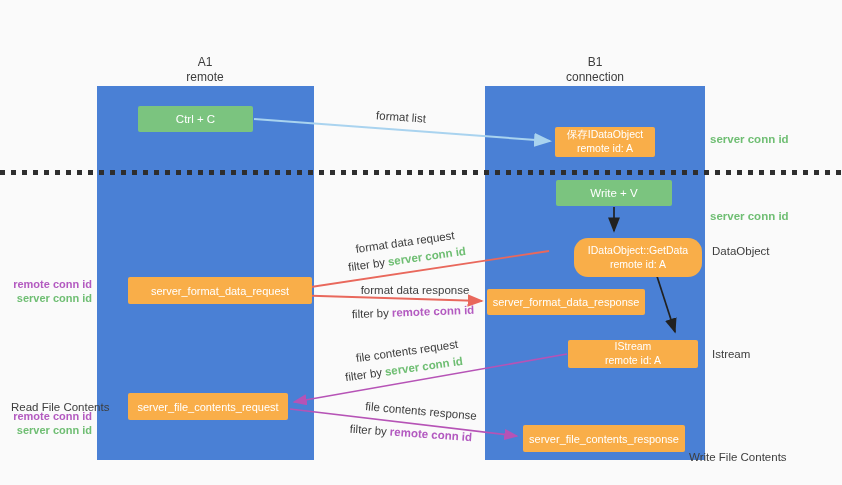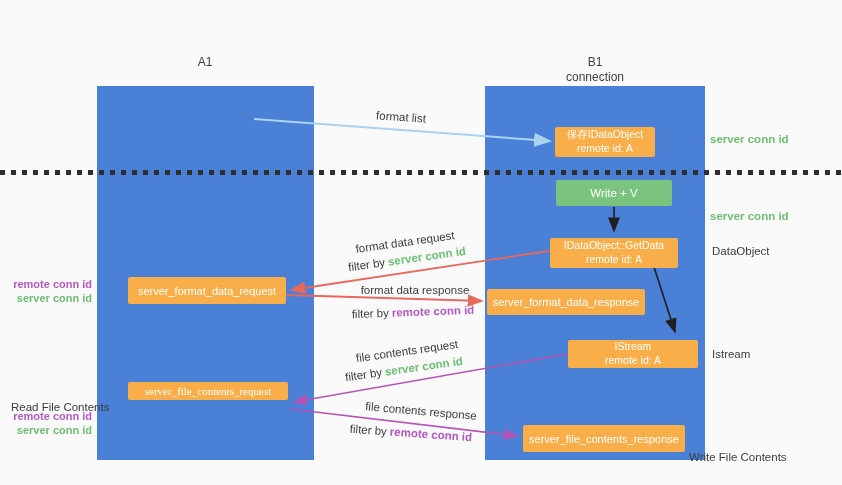--- a/index.html
+++ b/index.html
@@ -41,20 +41,21 @@
   #m-red path{fill:var(--arrow-red);} #m-magenta path{fill:var(--arrow-magenta);}
 </style>
 </head>
 <body>
 
 <div class="canvas">
 
 
   <div class="col-header" style="left:145px;top:55px;">
     <div>A1</div>
+    <div>remote</div>
   </div>
   <div class="col-header" style="left:535px;top:55px;">
     <div>B1</div>
     <div>connection</div>
   </div>
 
   <div class="col" style="left:97px;top:86px;width:217px;height:374px;"></div>
   <div class="col" style="left:485px;top:86px;width:220px;height:374px;"></div>
 
   <div class="sep"></div>
@@ -76,49 +77,52 @@
     </defs>
     <line class="s-blue" x1="254" y1="119" x2="550" y2="141" marker-end="url(#m-blue)"></line>
     <line class="s-black" x1="614" y1="207" x2="614" y2="231" marker-end="url(#m-black)"></line>
     <line class="s-black" x1="654" y1="267" x2="675" y2="332" marker-end="url(#m-black)"></line>
     <line class="s-red" x1="549" y1="251" x2="291" y2="290" marker-end="url(#m-red)"></line>
     <line class="s-red" x1="287" y1="295" x2="482" y2="301" marker-end="url(#m-red)"></line>
     <line class="s-magenta" x1="567" y1="354" x2="294" y2="402" marker-end="url(#m-magenta)"></line>
     <line class="s-magenta" x1="290" y1="409" x2="517" y2="436" marker-end="url(#m-magenta)"></line>
   </svg>
 
+  <div class="node green" style="left:138px;top:106px;width:115px;height:26px;">
+    <span>Ctrl + C</span>
+  </div>
 
   <div class="node orange" style="left:555px;top:127px;width:100px;height:30px;">
     <span class="ln">保存IDataObject</span>
     <span class="ln">remote id: A</span>
   </div>
 
   <div class="node green" style="left:556px;top:180px;width:116px;height:26px;">
     <span>Write + V</span>
   </div>
 
-  <div class="node orange" style="left:550px;top:238px;width:128px;height:30px;">
+  <div class="node orange" style="left:574px;top:238px;width:128px;height:39px;border-radius:14px;">
     <span class="ln">IDataObject::GetData</span>
     <span class="ln">remote id: A</span>
   </div>
 
-  <div class="node orange" style="left:128px;top:277px;width:158px;height:27px;">
+  <div class="node orange" style="left:128px;top:277px;width:184px;height:27px;">
     <span>server_format_data_request</span>
   </div>
 
   <div class="node orange" style="left:487px;top:289px;width:158px;height:26px;align-items:center;">
     <span>server_format_data_response</span>
   </div>
 
   <div class="node orange" style="left:568px;top:340px;width:130px;height:28px;">
     <span class="ln">IStream</span>
     <span class="ln">remote id: A</span>
   </div>
 
-  <div class="node orange" style="left:128px;top:382px;width:160px;height:18px;font-family:Liberation Serif, serif;">
+  <div class="node orange" style="left:128px;top:393px;width:160px;height:27px;">
     <span>server_file_contents_request</span>
   </div>
 
   <div class="node orange" style="left:523px;top:425px;width:162px;height:27px;">
     <span>server_file_contents_response</span>
   </div>
 
   <div class="mlabel" style="left:401px;top:117px;transform:translate(-50%,-50%) rotate(4deg);">
     <span>format list</span>
   </div>

